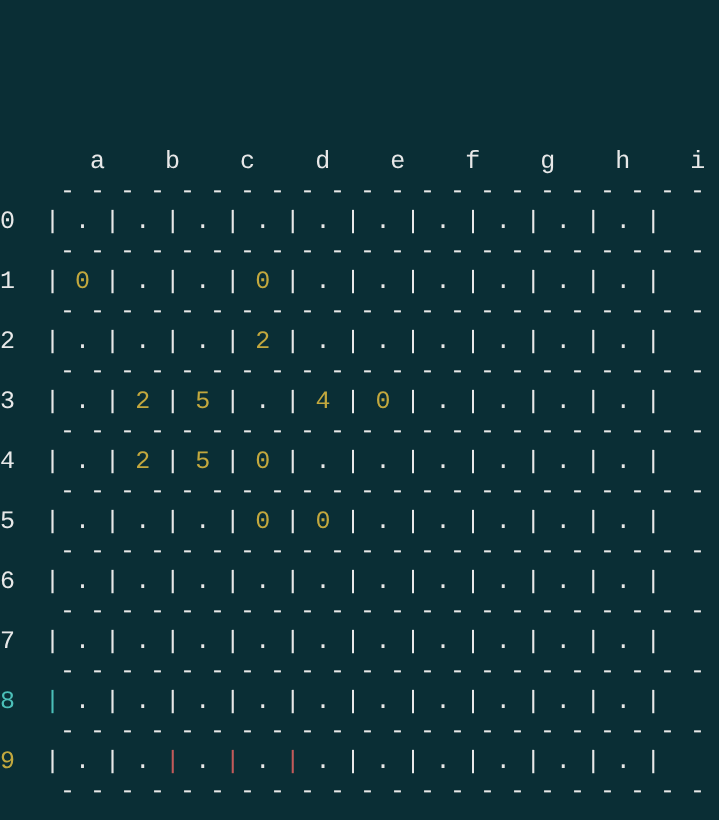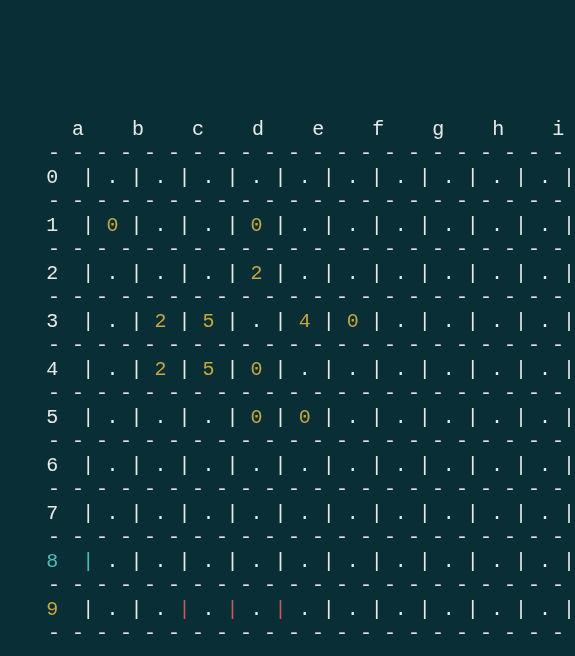--- a/index.html
+++ b/index.html
@@ -8,21 +8,21 @@
     color: #e8e8e8;
     font-family: "Consolas", "Menlo", "Courier New", monospace;
     font-size: 20px;
     line-height: 1.0;
     white-space: pre;
     width: 575px;
     height: 656px;
     letter-spacing: 0px;
   }
   .root { padding: 0; }
-  .line { height: 24px; text-align: right; }
+  .line { height: 24px; }
   .dim  { color: #e8e8e8; }
   .num  { color: #c2a83e; } 
   .row  { color: #4bbfb8; } 
   .rowhot { color: #c25a5a; }
 </style>
 </head>
 <body>
 <div class="root">
 
 

